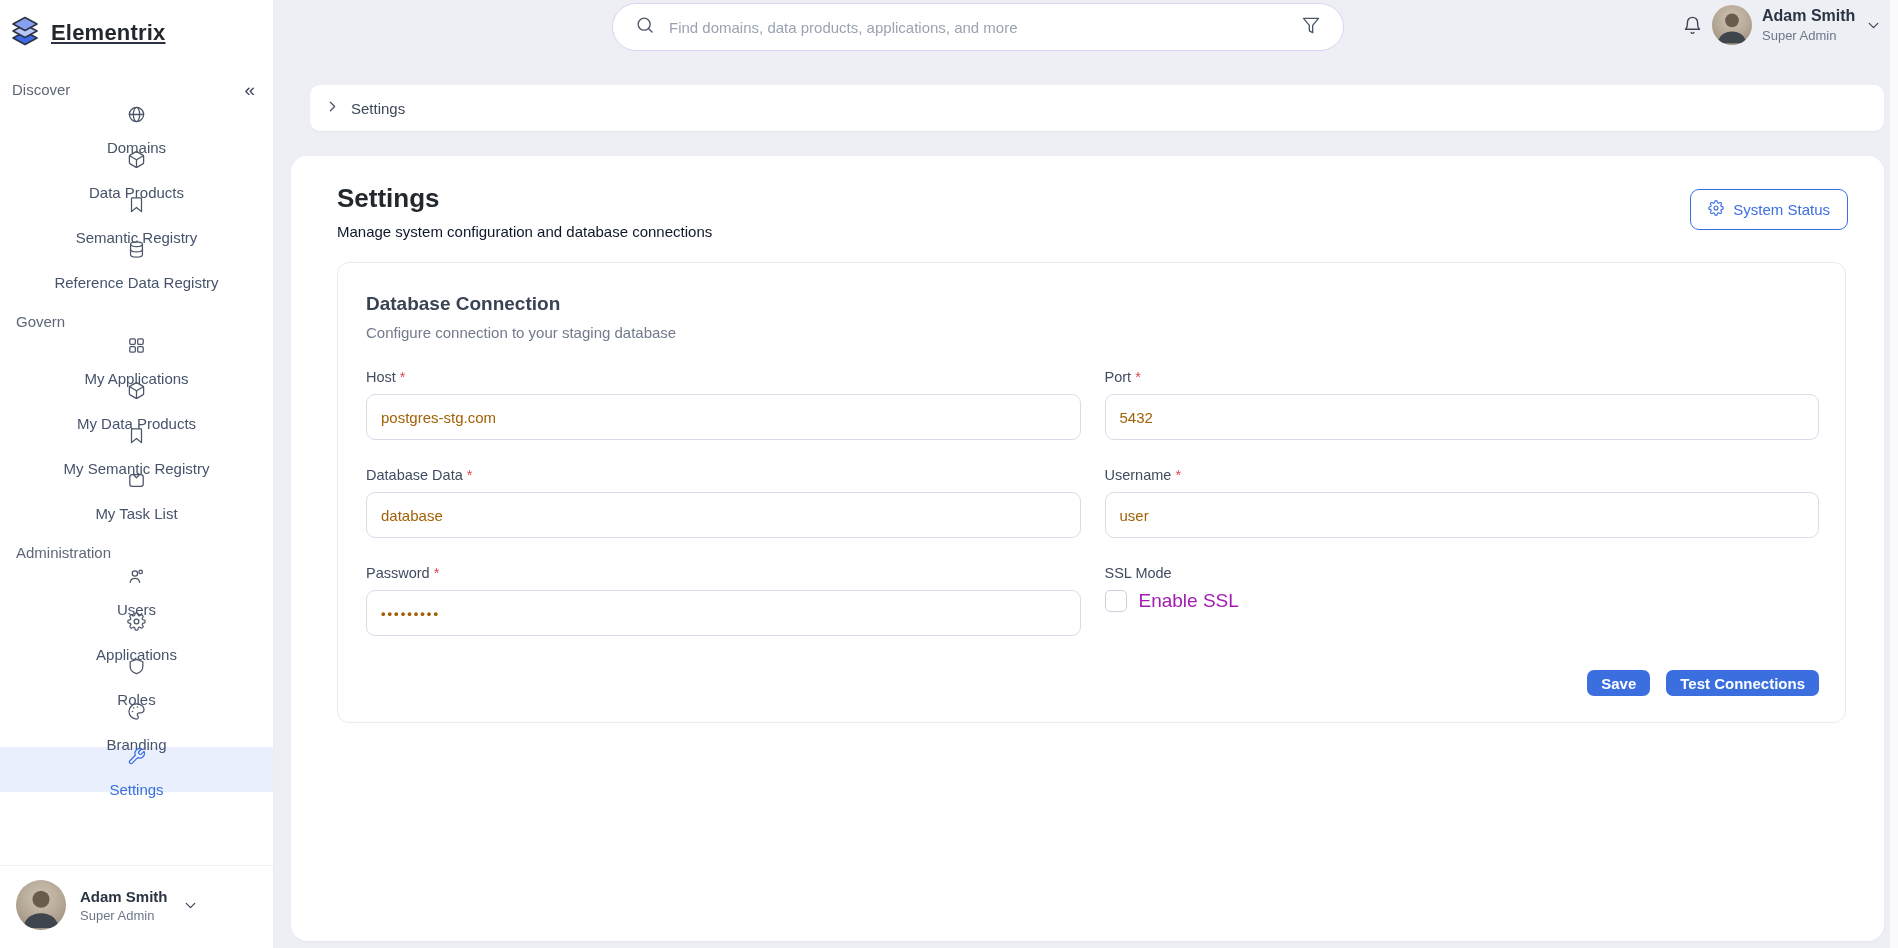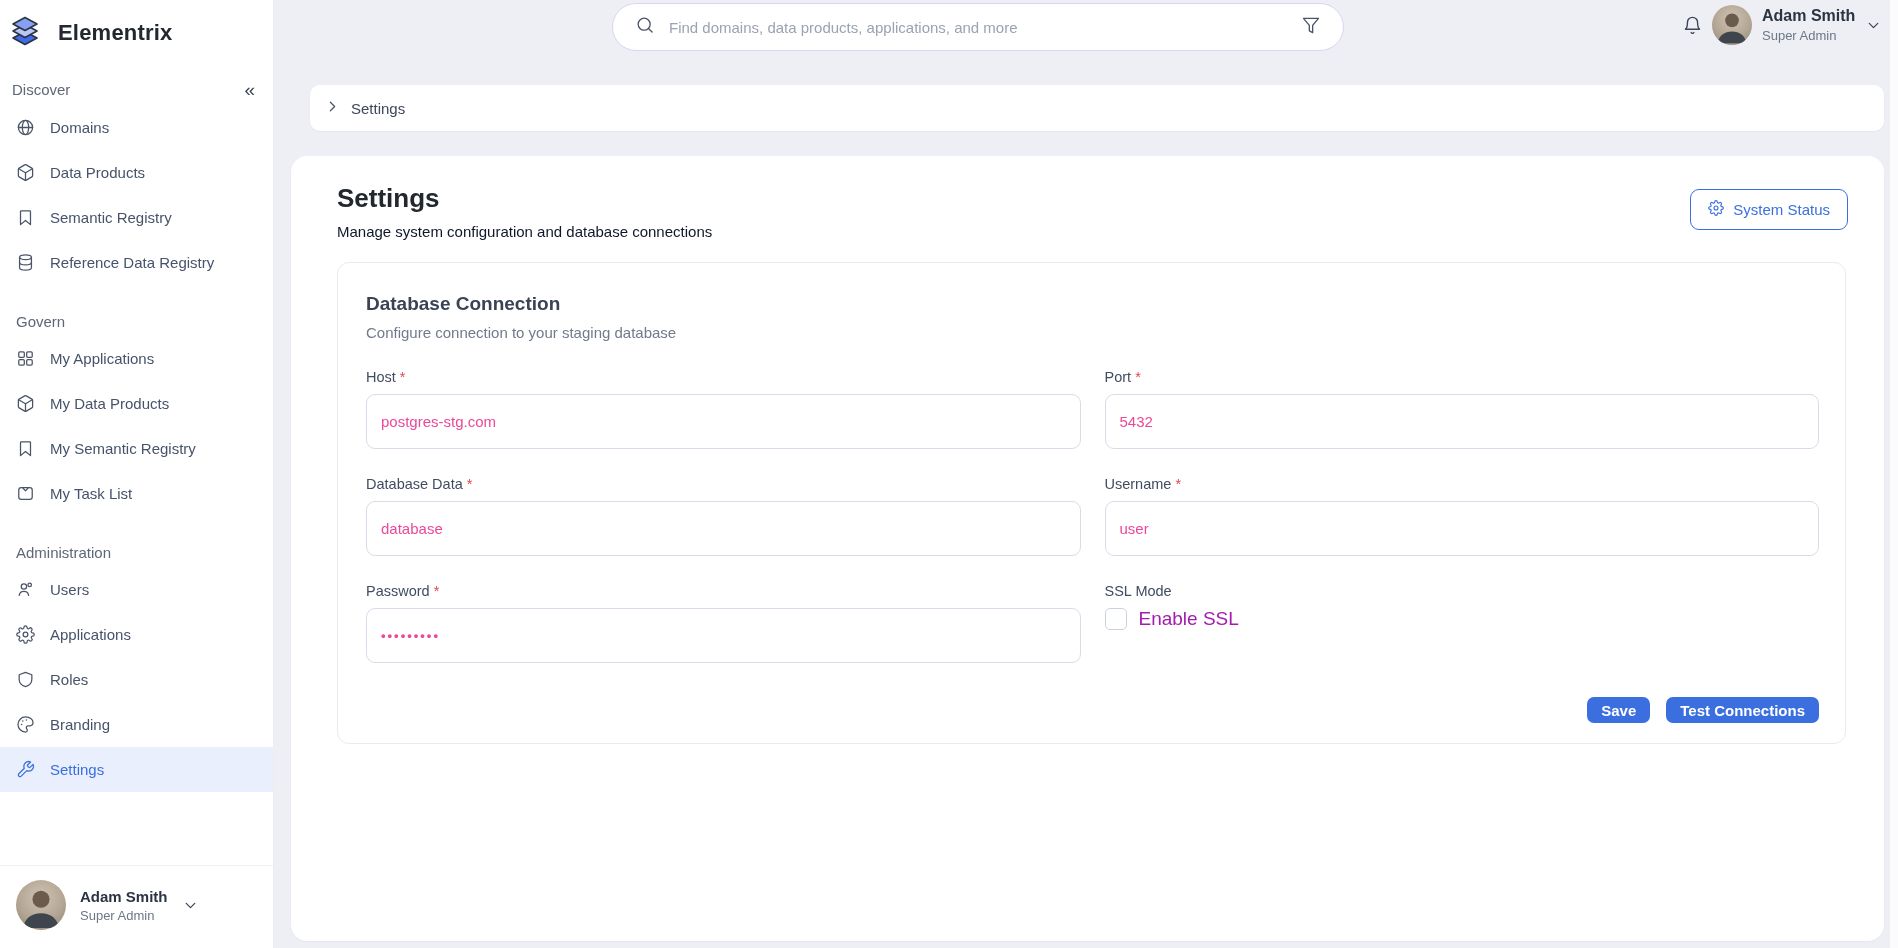--- a/index.html
+++ b/index.html
@@ -10,32 +10,32 @@
     position: relative;
     overflow: hidden;
     color:#2b3342;
   }
   
   .sidebar {
     position:absolute; left:0; top:0; width:274px; height:948px;
     background:#ffffff; border-right:1px solid #ecedf2;
     display:flex; flex-direction:column; z-index:5;
   }
-  .logo-row { display:flex; align-items:center; gap:18px; padding:16px 16px 8px 10px; }
+  .logo-row { display:flex; align-items:center; gap:11px; padding:16px 16px 8px 10px;text-decoration:underline; }
   .logo-row .brand-name { font-size:22px; font-weight:700; color:#23282f; letter-spacing:.2px; }
   .nav { flex:0 0 auto; }
   .section-label {
     display:flex; align-items:center; justify-content:space-between;
     padding:28px 18px 6px 16px; font-size:15px; color:#5d6777;
   }
   .nav .section-label:first-child { padding-top:22px;padding-left:12px; }
   .collapse-btn { font-size:19px; color:#3c4657; cursor:pointer; line-height:1; }
   .nav-item {
     display:flex; align-items:center; gap:15px; height:45px;
-    padding:0 16px; color:#46536a; font-size:15px; cursor:pointer;
+    padding:0 16px; color:#46536a; font-size:15px; cursor:pointer;flex-direction:column;
   }
   .nav-item .ic { display:flex; color:#4b5568; }
   .nav-item.active { background:#e9effd; color:#3b6fe0; }
   .nav-item.active .ic { color:#3b6fe0; }
   .ic svg { width:19px; height:19px; stroke:currentColor; fill:none; stroke-width:1.6; stroke-linecap:round; stroke-linejoin:round; }
   .profile-block { margin-top:auto; border-top:1px solid #eef0f3; padding:14px 16px 18px; display:flex; align-items:center; gap:14px; }
   .avatar { border-radius:50%; background:radial-gradient(circle at 50% 35%, #cfc3b4 0%, #b3a694 55%, #8f8374 100%); overflow:hidden; position:relative; flex:0 0 auto; }
   .avatar svg { position:absolute; left:0; top:0; width:100%; height:100%; }
   .avatar.lg { width:50px; height:50px; }
   .avatar.sm { width:40px; height:40px; }
@@ -91,30 +91,30 @@
   .tab-cap { position:absolute; top:3px; width:18px; height:34px; background:#eceef3; border-radius:3px; }
   .tab-cap.left { left:2px; } .tab-cap.right { right:2px; }
   .tab {
     position:relative; width:176px; text-align:center; padding-top:12px;
     color:#3b6fe0; font-size:15px; cursor:pointer;
   }
   .tab::after { content:""; position:absolute; left:0; right:0; bottom:-2px; height:3px; background:#3b6fe0; }
   
   .form-card {
     margin:22px 38px 0 46px; border:1px solid #e8ebf1; border-radius:12px;
-    padding:30px 26px 20px 28px;
+    padding:30px 26px 26px 28px;
   }
   .form-title { font-size:19px; font-weight:600; color:#3a4354; }
   .form-subtitle { font-size:15px; color:#717b8b; margin-top:9px; }
   .form-grid { display:grid; grid-template-columns:1fr 1fr; column-gap:24px; row-gap:27px; margin-top:28px; }
   .field-label { display:block; font-size:14.5px; font-weight:500; color:#414c60; margin-bottom:9px; }
   .req { color:#e0474d; }
   .text-input {
-    width:100%; height:55px; border:1px solid #d7dde8; border-radius:9px;
-    padding:0 14px; font-size:15px; color:#ec4899; font-family:inherit; background:#fff; outline:none;
+    width:100%; height:46px; border:1px solid #d7dde8; border-radius:9px;
+    padding:0 14px; font-size:15px; color:#a16207; font-family:inherit; background:#fff; outline:none;
   }
   .text-input.password { font-size:13px; letter-spacing:2px; font-weight:700; }
   .ssl-row { display:flex; align-items:center; gap:12px; margin-top:8px; }
   .checkbox {
     appearance:none; -webkit-appearance:none; width:22px; height:22px;
     border:1.5px solid #c9d1dd; border-radius:5px; background:#fff; cursor:pointer;
   }
   .ssl-text { font-size:19px; color:#a21caf; }
   .actions { display:flex; justify-content:flex-end; gap:16px; margin-top:34px; }
   .btn-primary {

